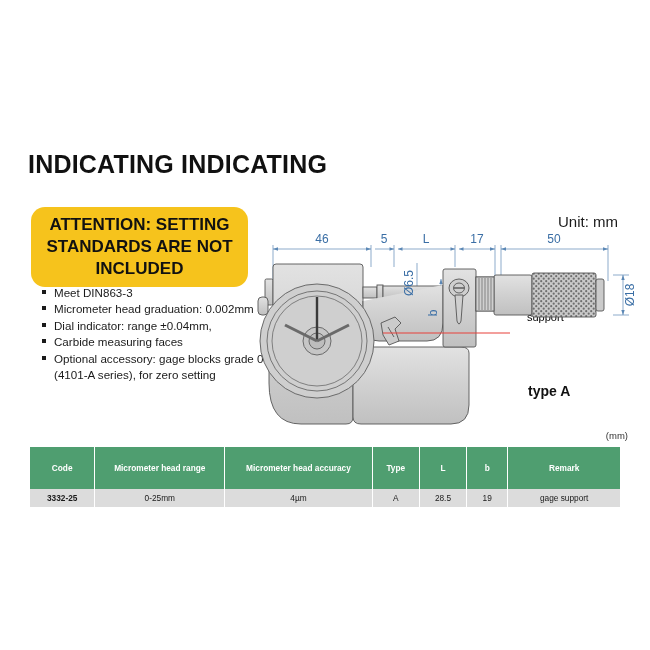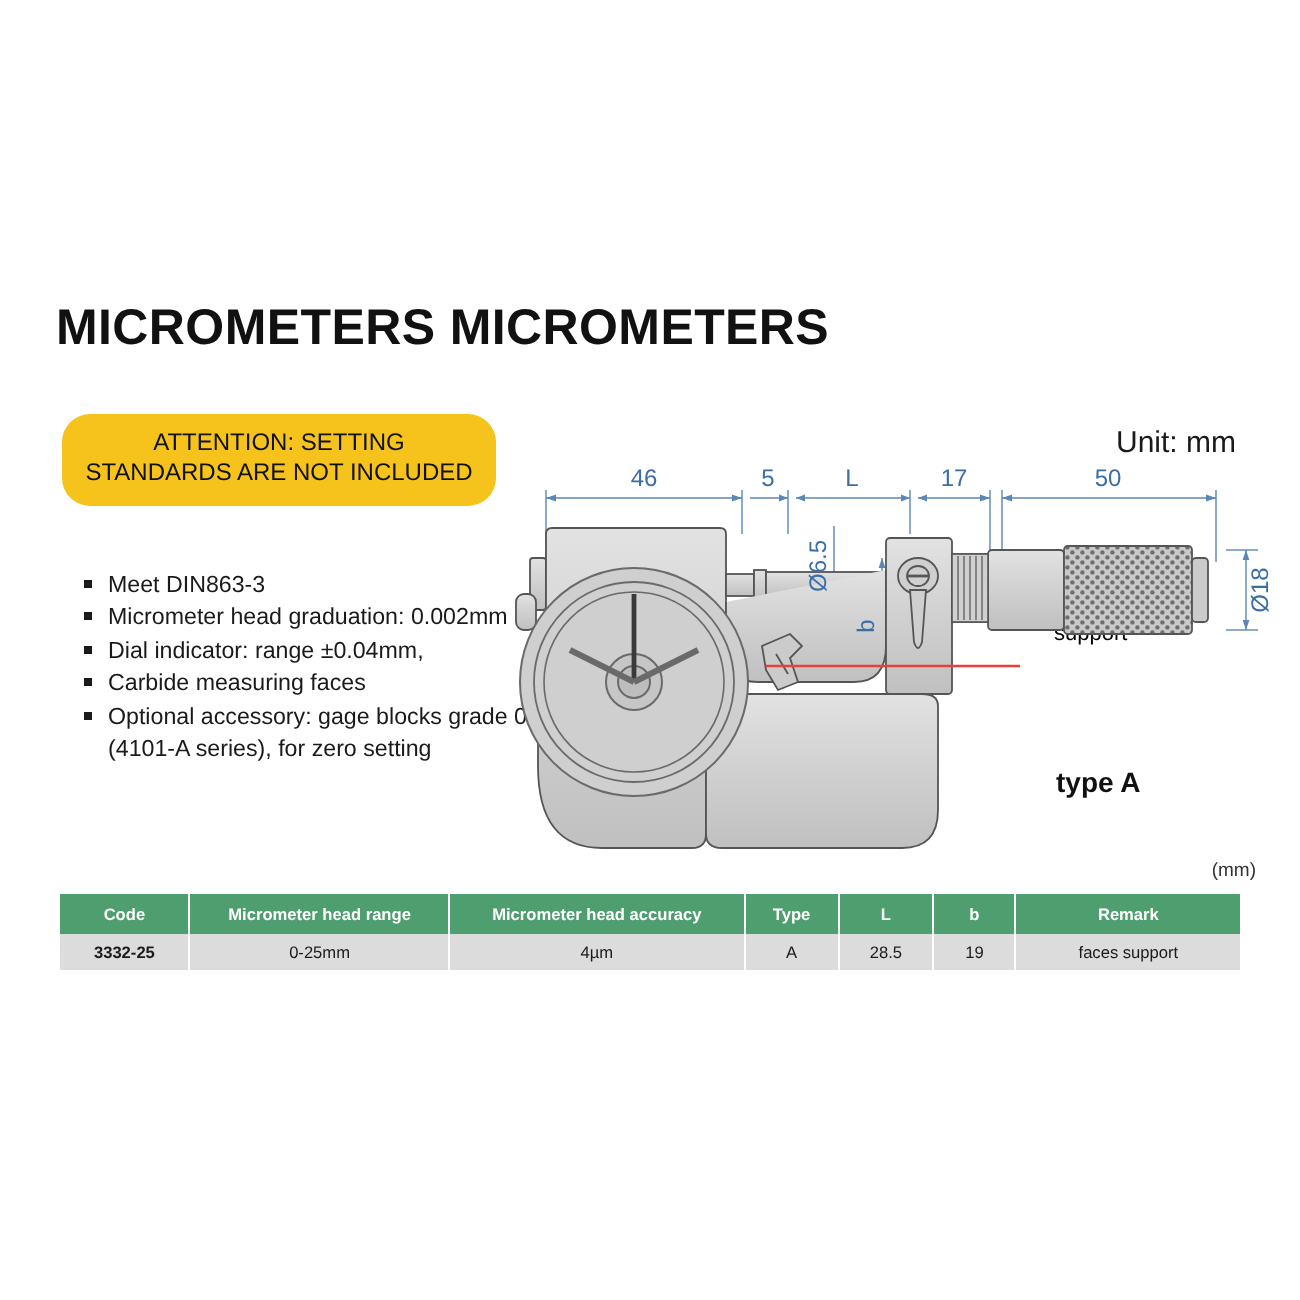--- a/index.html
+++ b/index.html
@@ -16,21 +16,21 @@
     font-size:25px;font-weight:bold;letter-spacing:0.2px;
     color:#111;white-space:nowrap;
   }
 
   
   .attention{
     position:absolute;left:31px;top:207px;
     width:217px;box-sizing:border-box;
     background:#f6c31c;border-radius:14px;
     padding:7px 6px 8px 6px;
-    text-align:center;font-size:12px;font-weight:normal;
+    text-align:center;font-size:17px;font-weight:bold;
     line-height:1.28;color:#111;
   }
 
   
   .features{
     position:absolute;left:40px;top:285px;width:268px;
     font-size:11.6px;line-height:1.33;color:#1a1a1a;
   }
   .feat{position:relative;padding-left:14px;margin-bottom:1px;}
   .feat .sq{
@@ -56,41 +56,41 @@
   
   .unit-paren{
     position:absolute;right:22px;top:430px;font-size:9.5px;color:#333;
   }
   table.spec{
     position:absolute;left:30px;top:447px;width:590px;
     border-collapse:collapse;font-size:8.3px;
   }
   table.spec th{
     background:#4f9e70;color:#ffffff;font-weight:bold;
-    padding:5px 2px;text-align:center;
+    padding:16px 2px;text-align:center;
     border-right:1px solid #ffffff;
     white-space:nowrap;
   }
   table.spec th:last-child{border-right:none;}
   table.spec td{
     background:#dcdcdc;color:#1a1a1a;
     padding:4px 2px;text-align:center;
     border-right:1px solid #ffffff;
     white-space:nowrap;
     margin-top:36px;
   }
   table.spec td:last-child{border-right:none;}
   table.spec td.code{font-weight:bold;}
 </style>
 </head>
 <body>
 
 <div class="page">
 
-  <div class="title">MICROMETERS MICROMETERS</div>
+  <div class="title">INDICATING INDICATING</div>
 
   <div class="attention">
     <div>ATTENTION: SETTING</div>
     <div>STANDARDS ARE NOT INCLUDED</div>
   </div>
 
   <div class="features">
     <div class="feat">
       <span class="sq"></span>
       <span>Meet DIN863-3</span>
@@ -255,18 +255,18 @@
       </tr>
     </thead>
     <tbody>
       <tr>
         <td class="code">3332-25</td>
         <td>0-25mm</td>
         <td>4µm</td>
         <td>A</td>
         <td>28.5</td>
         <td>19</td>
-        <td>faces support</td>
+        <td>gage support</td>
       </tr>
     </tbody>
   </table>
 
 </div>
 
 </body></html>

